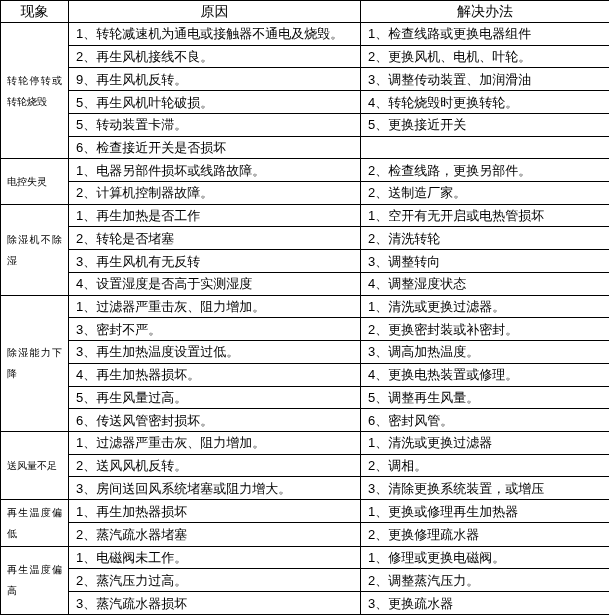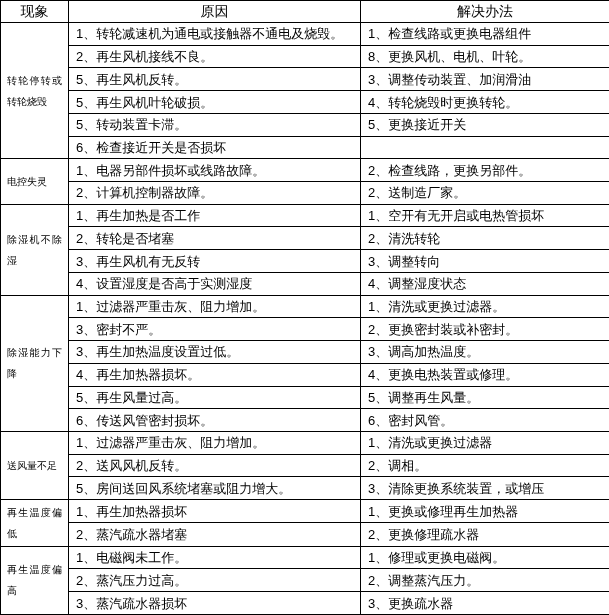--- a/index.html
+++ b/index.html
@@ -72,24 +72,24 @@
       </tr>
     </thead>
     <tbody>
         <tr>
           <td class="phenomenon" rowspan="6">转轮停转或转轮烧毁</td>
           <td class="cause">1、转轮减速机为通电或接触器不通电及烧毁。</td>
           <td class="solution">1、检查线路或更换电器组件</td>
         </tr>
         <tr>
           <td class="cause">2、再生风机接线不良。</td>
-          <td class="solution">8、更换风机、电机、叶轮。</td>
+          <td class="solution">2、更换风机、电机、叶轮。</td>
         </tr>
         <tr>
-          <td class="cause">5、再生风机反转。</td>
+          <td class="cause">9、再生风机反转。</td>
           <td class="solution">3、调整传动装置、加润滑油</td>
         </tr>
         <tr>
           <td class="cause">5、再生风机叶轮破损。</td>
           <td class="solution">4、转轮烧毁时更换转轮。</td>
         </tr>
         <tr>
           <td class="cause">5、转动装置卡滞。</td>
           <td class="solution">5、更换接近开关</td>
         </tr>
@@ -151,21 +151,21 @@
         <tr>
           <td class="phenomenon" rowspan="3">送风量不足</td>
           <td class="cause">1、过滤器严重击灰、阻力增加。</td>
           <td class="solution">1、清洗或更换过滤器</td>
         </tr>
         <tr>
           <td class="cause">2、送风风机反转。</td>
           <td class="solution">2、调相。</td>
         </tr>
         <tr>
-          <td class="cause">5、房间送回风系统堵塞或阻力增大。</td>
+          <td class="cause">3、房间送回风系统堵塞或阻力增大。</td>
           <td class="solution">3、清除更换系统装置，或增压</td>
         </tr>
         <tr>
           <td class="phenomenon" rowspan="2">再生温度偏低</td>
           <td class="cause">1、再生加热器损坏</td>
           <td class="solution">1、更换或修理再生加热器</td>
         </tr>
         <tr>
           <td class="cause">2、蒸汽疏水器堵塞</td>
           <td class="solution">2、更换修理疏水器</td>

